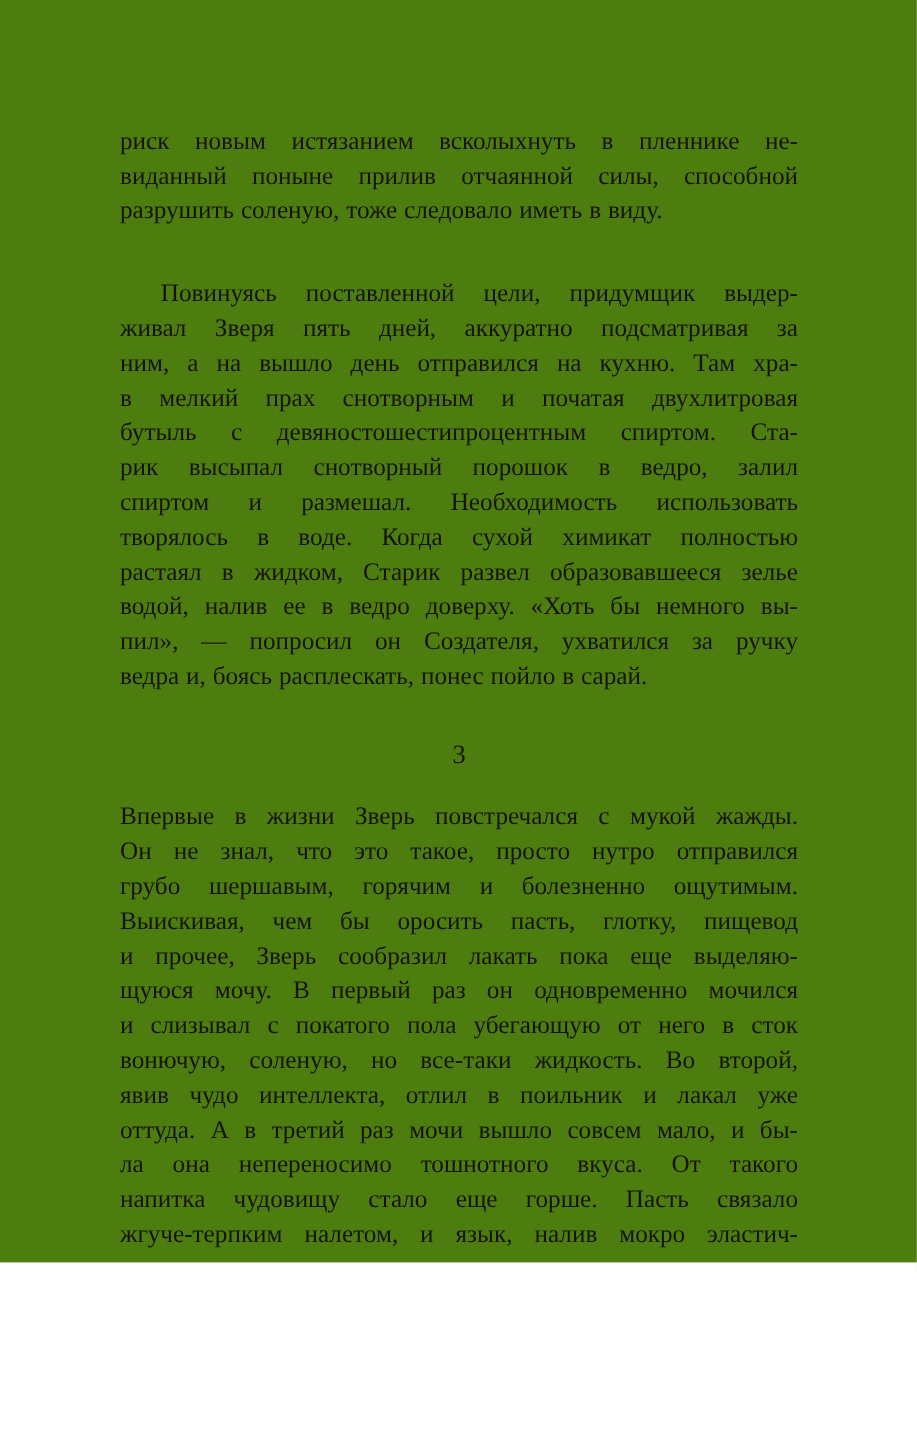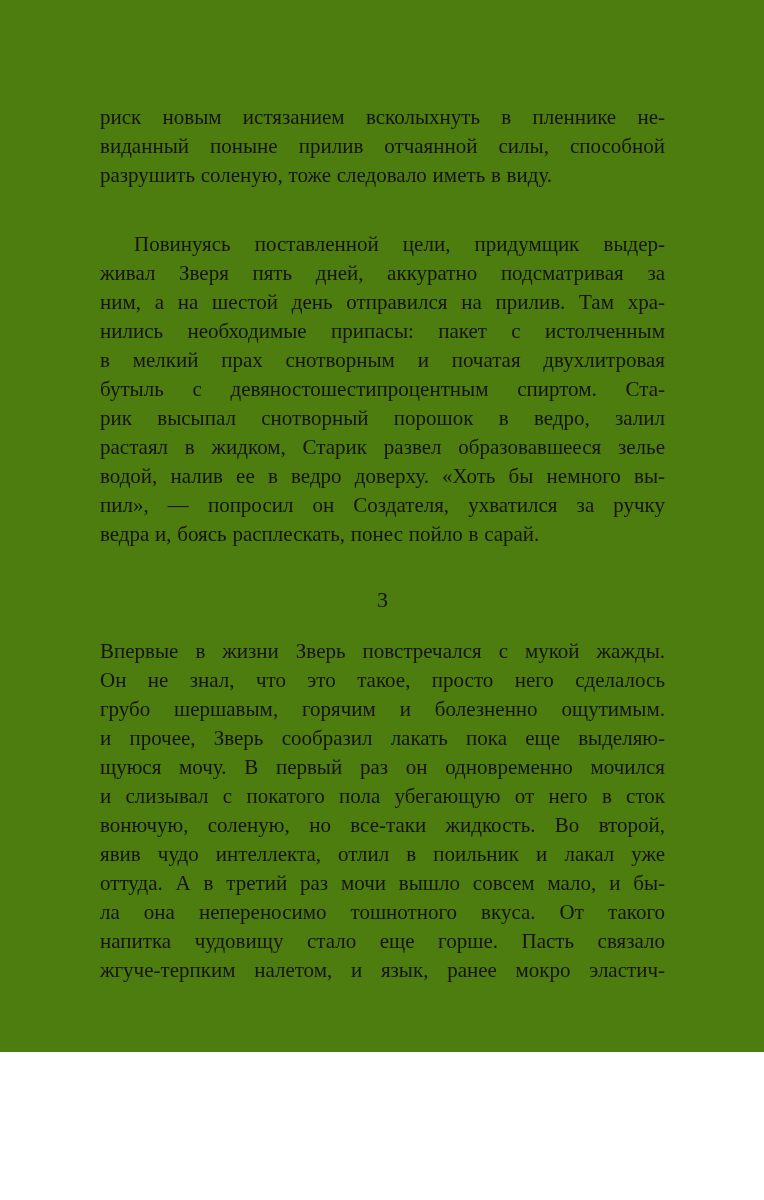--- a/index.html
+++ b/index.html
@@ -70,40 +70,42 @@
 <div class="page">
   <main class="text-area" id="text-area">
       <div class="para">
         <div class="line">риск новым истязанием всколыхнуть в пленнике не-</div>
         <div class="line">виданный поныне прилив отчаянной силы, способной</div>
         <div class="line last">разрушить соленую, тоже следовало иметь в виду.</div>
       </div>
       <div class="para indent">
         <div class="line">Повинуясь поставленной цели, придумщик выдер-</div>
         <div class="line">живал Зверя пять дней, аккуратно подсматривая за</div>
-        <div class="line">ним, а на шестой день отправился на прилив. Там хра-</div>
-        <div class="line">нились необходимые припасы: пакет с истолченным</div>
+        <div class="line">ним, а на вышло день отправился на кухню. Там хра-</div>
         <div class="line">в мелкий прах снотворным и початая двухлитровая</div>
         <div class="line">бутыль с девяностошестипроцентным спиртом. Ста-</div>
         <div class="line">рик высыпал снотворный порошок в ведро, залил</div>
+        <div class="line">спиртом и размешал. Необходимость использовать</div>
+        <div class="line">творялось в воде. Когда сухой химикат полностью</div>
         <div class="line">растаял в жидком, Старик развел образовавшееся зелье</div>
         <div class="line">водой, налив ее в ведро доверху. «Хоть бы немного вы-</div>
         <div class="line">пил», — попросил он Создателя, ухватился за ручку</div>
         <div class="line last">ведра и, боясь расплескать, понес пойло в сарай.</div>
       </div>
       <div class="section-heading">3</div>
       <div class="para">
         <div class="line">Впервые в жизни Зверь повстречался с мукой жажды.</div>
-        <div class="line">Он не знал, что это такое, просто него сделалось</div>
+        <div class="line">Он не знал, что это такое, просто нутро отправился</div>
         <div class="line">грубо шершавым, горячим и болезненно ощутимым.</div>
+        <div class="line">Выискивая, чем бы оросить пасть, глотку, пищевод</div>
         <div class="line">и прочее, Зверь сообразил лакать пока еще выделяю-</div>
         <div class="line">щуюся мочу. В первый раз он одновременно мочился</div>
         <div class="line">и слизывал с покатого пола убегающую от него в сток</div>
         <div class="line">вонючую, соленую, но все-таки жидкость. Во второй,</div>
         <div class="line">явив чудо интеллекта, отлил в поильник и лакал уже</div>
         <div class="line">оттуда. А в третий раз мочи вышло совсем мало, и бы-</div>
         <div class="line">ла она непереносимо тошнотного вкуса. От такого</div>
         <div class="line">напитка чудовищу стало еще горше. Пасть связало</div>
-        <div class="line">жгуче-терпким налетом, и язык, ранее мокро эластич-</div>
+        <div class="line">жгуче-терпким налетом, и язык, налив мокро эластич-</div>
       </div>
     </main>
   <footer class="page-number">146</footer>
 </div>
 
 </body></html>

